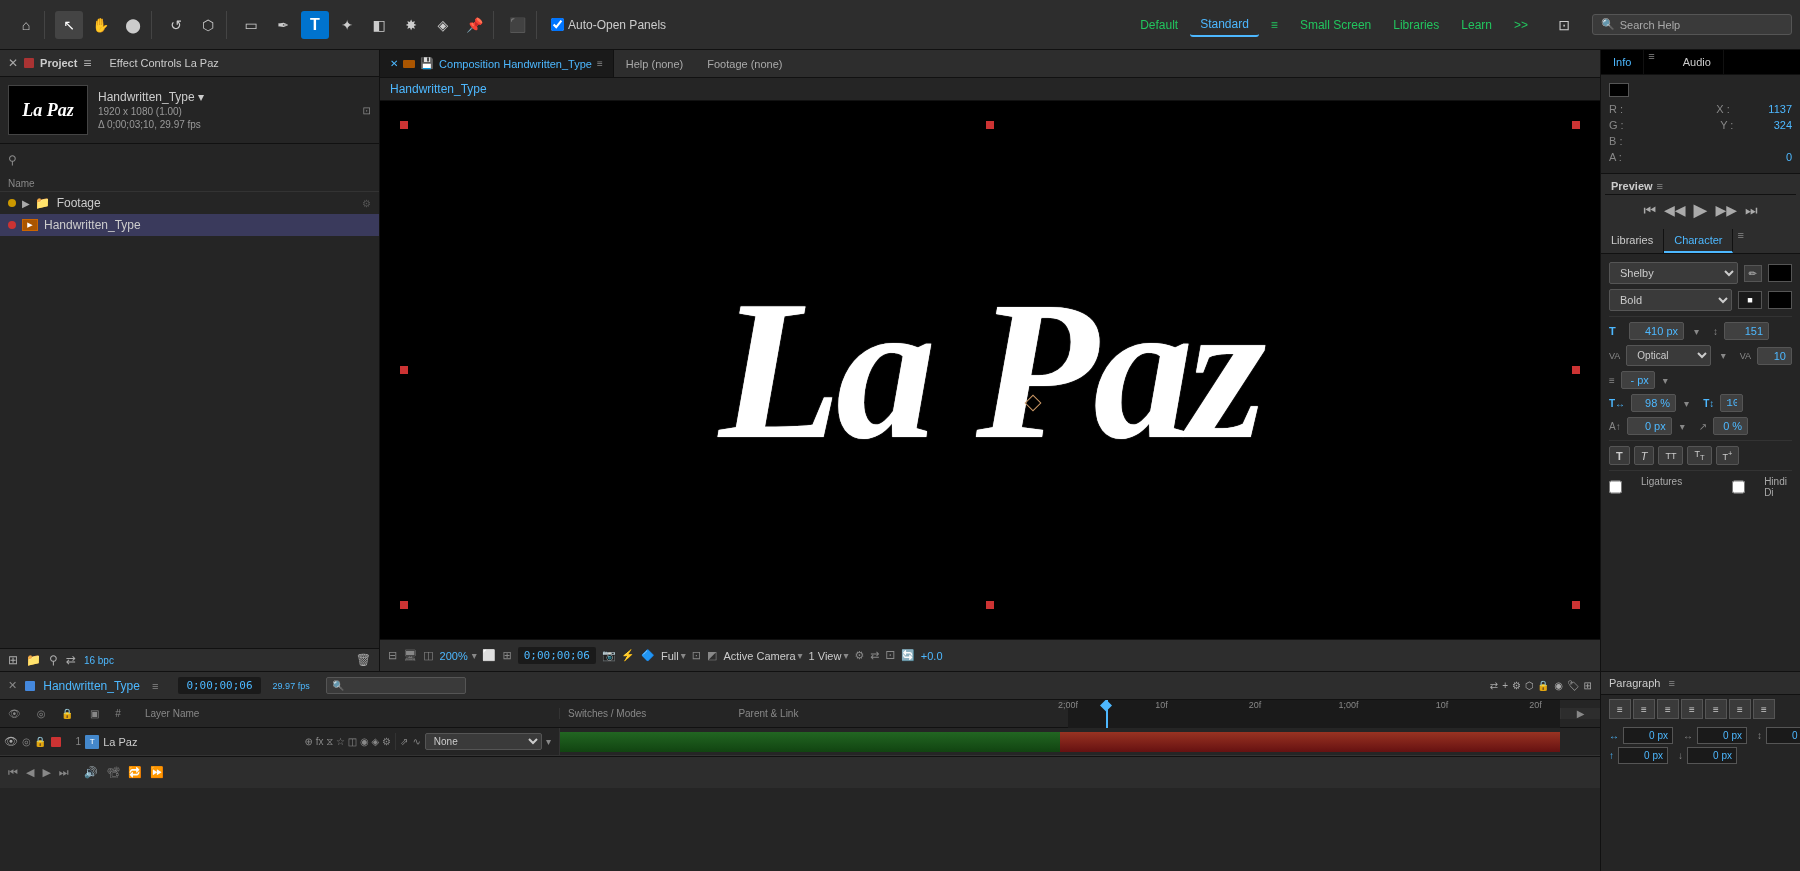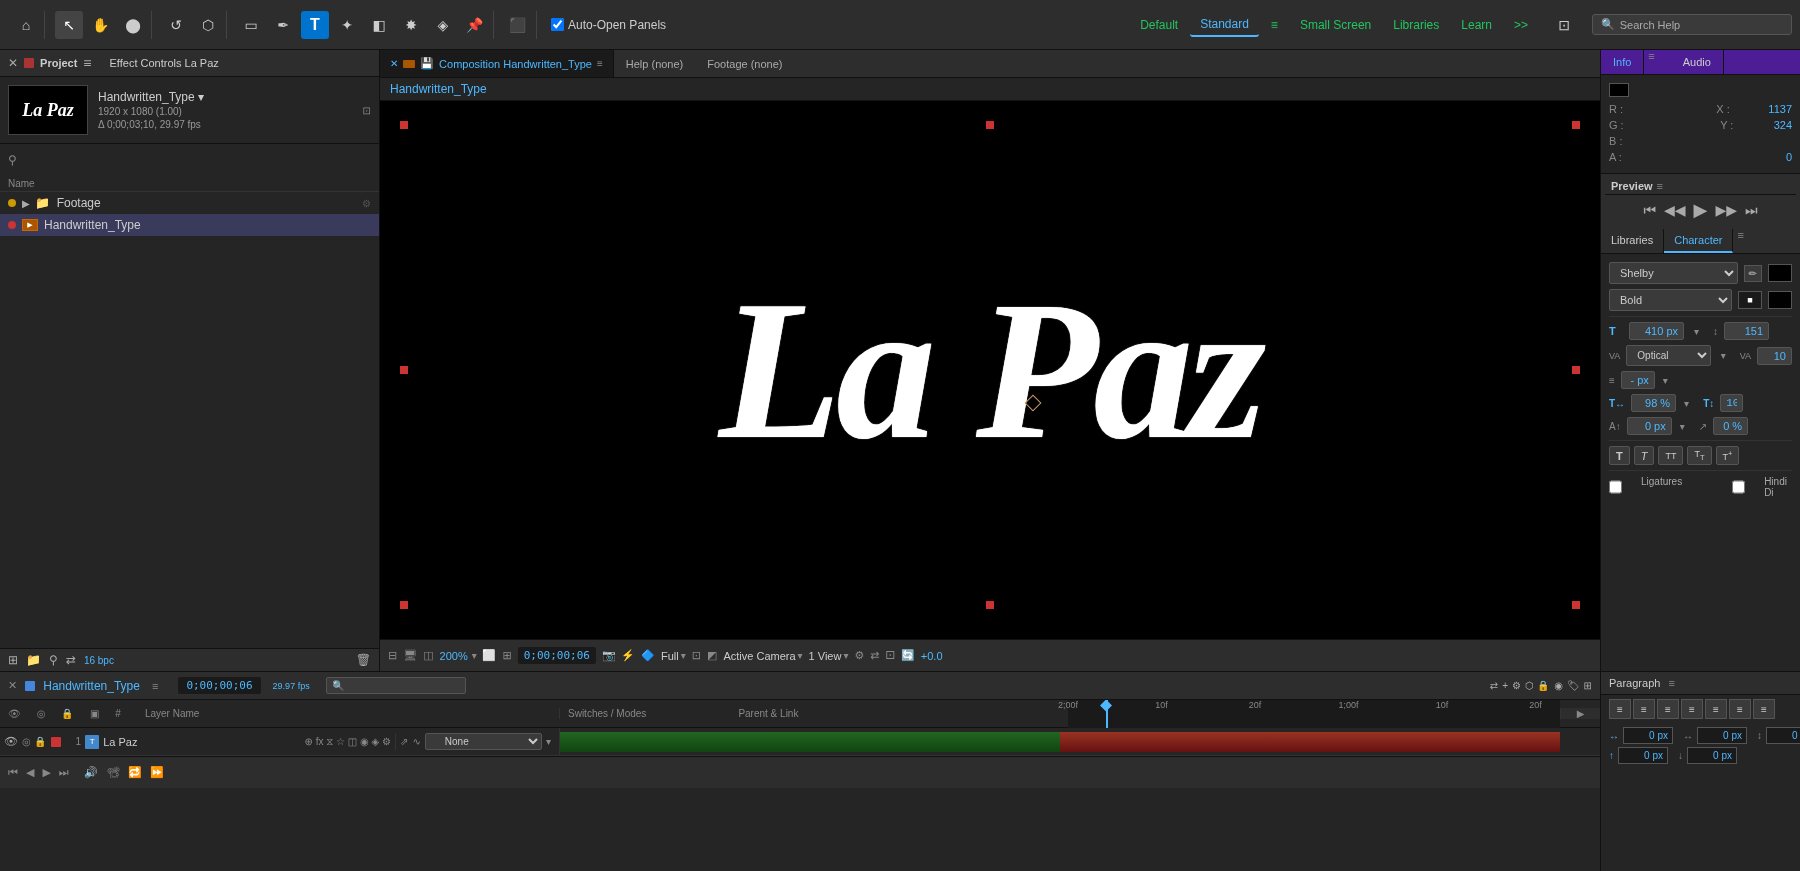--- a/index.html
+++ b/index.html
@@ -306,21 +306,21 @@
     
     .right-panel {
       width: 200px;
       background: #252525;
       border-left: 1px solid #111;
       display: flex;
       flex-direction: column;
     }
     .info-audio-tabs {
       display: flex;
-      background: #4c1d95;
+      background: #000000;
       border-bottom: 1px solid #111;
     }
     .info-tab {
       padding: 6px 12px;
       font-size: 11px;
       color: #ccc;
       cursor: pointer;
       border-right: 1px solid #111;
     }
     .info-tab.active { color: #4db8ff; }
@@ -632,21 +632,21 @@
       gap: 4px;
       border-left: 1px solid #333;
       font-size: 10px;
       color: #888;
     }
     .parent-select {
       background: #3a3a3a;
       border: 1px solid #555;
       color: #ccc;
       font-size: 10px;
-      padding: 1px 15px;
+      padding: 1px 4px;
       border-radius: 2px;
       flex: 1;
     }
 
     .expand-arrow { color: #aaa; font-size: 10px; cursor: pointer; }
 
     .bpc-label { font-size: 10px; color: #4db8ff; }
 
     .timeline-bottom-controls {
       display: flex;

